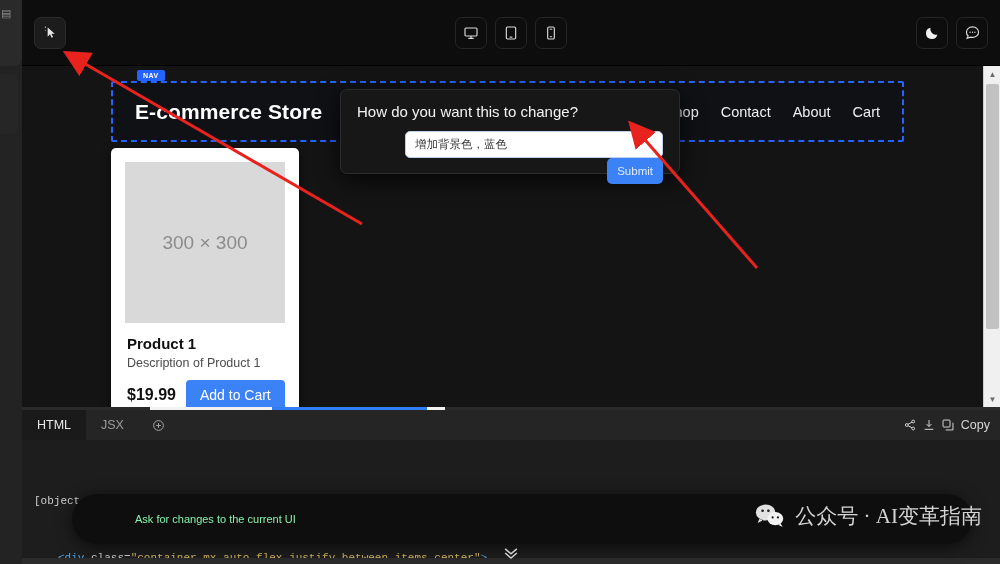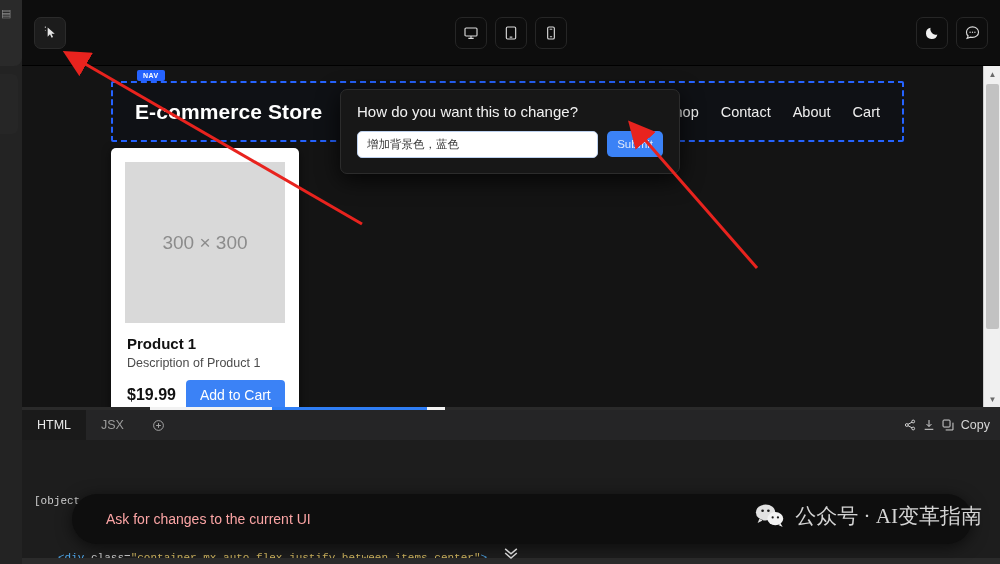--- a/index.html
+++ b/index.html
@@ -87,21 +87,21 @@
   }
 
   
   .modal {
     position: absolute; left: 318px; top: 23px; width: 340px; height: 85px;
     background: #171717; border: 1px solid #2c2c2c; border-radius: 7px;
     box-shadow: 0 6px 22px rgba(0,0,0,.75);
     padding: 13px 16px;
   }
   .modal .q { color: #f2f2f2; font-size: 15px; font-weight: normal; }
-  .modal .row { margin-top: 11px; display: flex; align-items: flex-start; gap: 0; }
+  .modal .row { margin-top: 11px; display: flex; align-items: flex-end; gap: 0; flex-direction: column; }
   .modal input {
     width: 258px; height: 27px; border-radius: 5px;
     border: 1px solid #bcd0ee; background: #fff; color: #3a3a3a;
     font-size: 11.5px; padding: 0 9px; outline: none;
     font-family: "Liberation Sans", sans-serif;
   }
   .modal .sub {
     margin-left: 9px; background: #3b82f6; color: #dfe9fb;
     font-size: 11.5px; border: none; border-radius: 5px;
     padding: 7px 10px; cursor: pointer;
@@ -142,21 +142,21 @@
   .tk-str { color: #d3b861; }
   .tk-punc { color: #cfcfcf; }
 
   
   .chatbar {
     position: absolute; left: 50px; top: 494px; width: 900px; height: 50px;
     background: #0e0e0e; border-radius: 26px;
     box-shadow: 0 3px 16px rgba(0,0,0,.6);
     display: flex; align-items: center; padding: 0 34px;
   }
-  .chatbar .ph-text { color: #fca5a5; font-size: 14px; }
+  .chatbar .ph-text { color: #86efac; font-size: 11px; margin-left: 29px; }
 
   
   .wm { position: absolute; right: 18px; top: 502px; display: flex; align-items: center; gap: 10px; }
   .wm .wtext { color: #d4d4d4; font-size: 21px; font-family: Liberation Serif, serif; }
 
   .chev { position: absolute; left: 50%; transform: translateX(-50%); top: 546px; color: #d0d0d0; }
   .ed-bottombar { position: absolute; left: 0; bottom: 0; width: 978px; height: 6px; background: #2b2b2b; }
 
   
   .ann { position: absolute; left: 0; top: 0; width: 1000px; height: 564px; pointer-events: none; }

